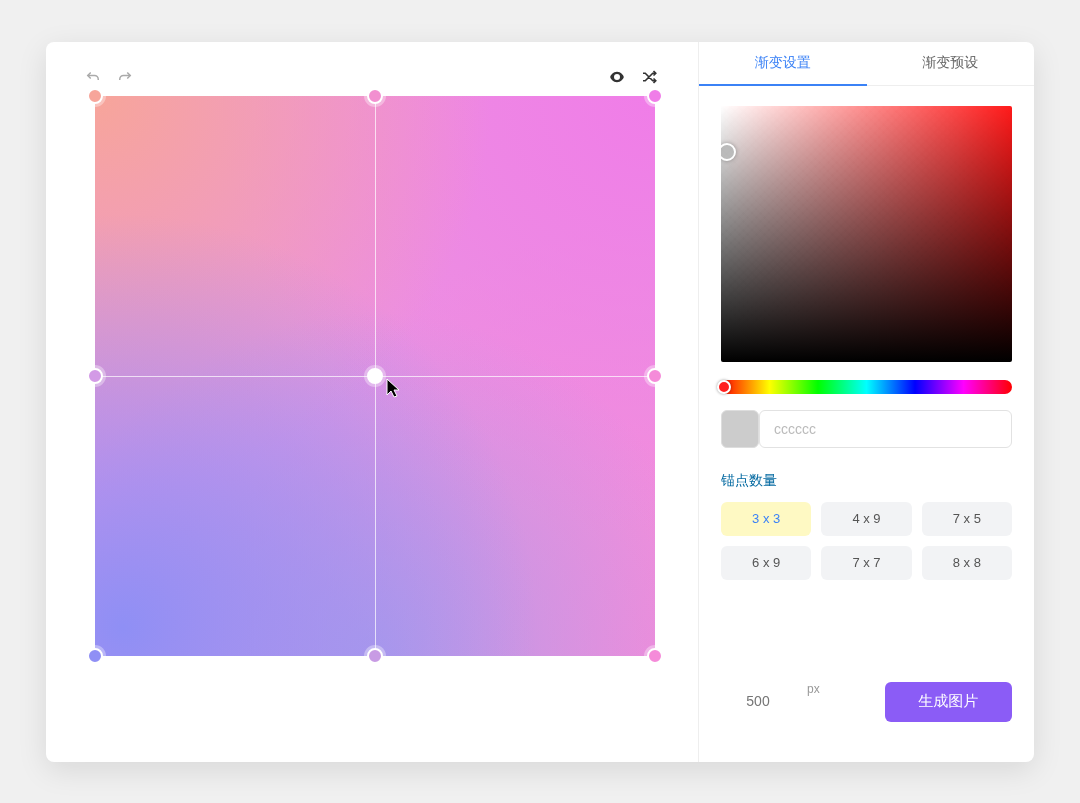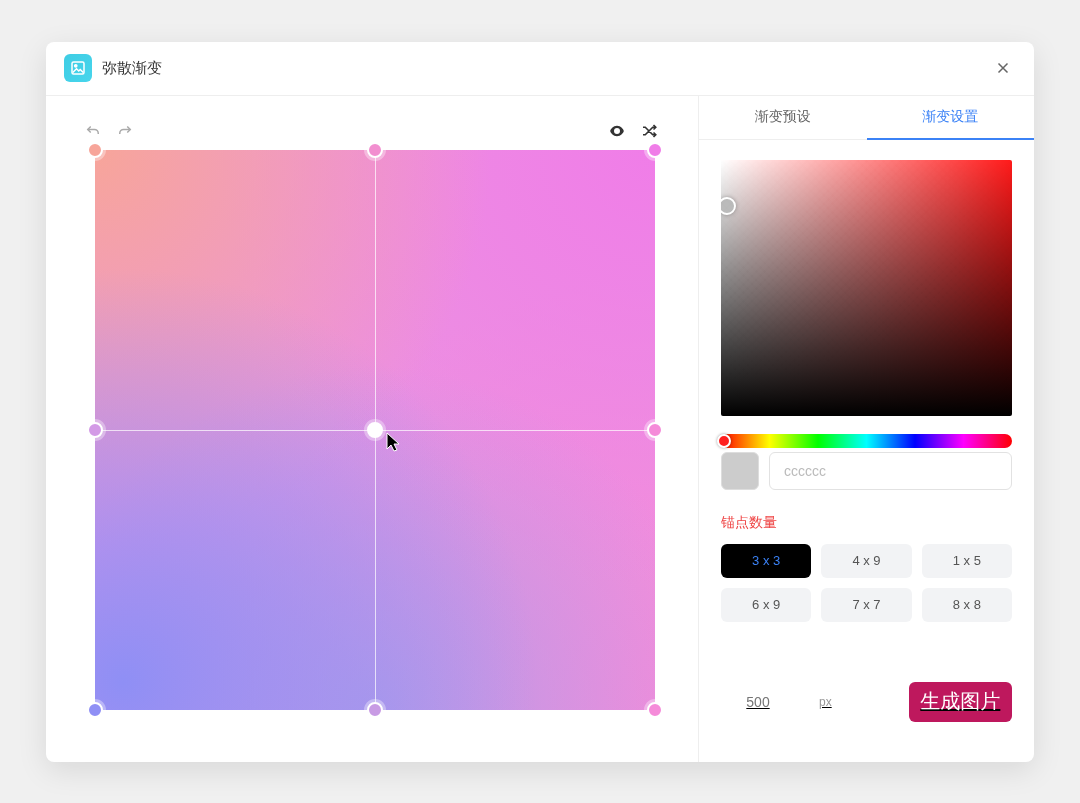--- a/index.html
+++ b/index.html
@@ -91,56 +91,39 @@
       repeating-linear-gradient(45deg, rgba(0,0,0,0.03) 0 2px, transparent 2px 6px),
       repeating-linear-gradient(-45deg, rgba(0,0,0,0.03) 0 2px, transparent 2px 6px);
     mix-blend-mode:overlay; opacity:0.35;
   }
   .sv-handle{position:absolute;width:18px;height:18px;border:2px solid #fff;border-radius:50%;background:#bbb;box-shadow:0 0 4px rgba(0,0,0,0.3);transform:translate(-50%,-50%);cursor:grab;}
 
   .hue-bar{ position:relative; margin-top:18px; height:14px; border-radius:7px;
     background:linear-gradient(to right,#ff0000,#ffff00,#00ff00,#00ffff,#0000ff,#ff00ff,#ff0000);}
   .hue-handle{position:absolute;top:50%;width:14px;height:14px;border-radius:50%;background:#ff2020;border:2px solid #fff;box-shadow:0 0 3px rgba(0,0,0,0.4);transform:translate(-50%,-50%);cursor:grab;}
 
-  .color-row{display:flex;gap:10px;align-items:center;margin-top:4px;}
+  .color-row{display:flex;align-items:center;margin-top:16px;}
   .swatch{width:38px;height:38px;border-radius:6px;border:1px solid #ddd;background:#ccc;}
   .hex-input{flex:1;height:38px;border:1px solid #e2e2e2;border-radius:6px;padding:0 14px;font-size:14px;color:#333;outline:none;}
   .hex-input::placeholder{color:#bbb;}
 
-  .section-label{margin-top:24px;font-size:14px;color:#ef4444;}
+  .section-label{margin-top:24px;font-size:14px;color:#0369a1;}
   .grid-btns{display:grid;grid-template-columns:repeat(3,1fr);gap:10px;margin-top:12px;}
   .grid-btn{height:34px;border-radius:6px;background:#f2f3f5;display:flex;align-items:center;justify-content:center;font-size:13px;color:#555;cursor:pointer;}
-  .grid-btn.active{background:#000000;color:#3b82f6;}
-
-  .footer-row{margin-top:auto;display:flex;gap:24px;align-items:center;padding-top:30px;text-decoration:underline;}
+  .grid-btn.active{background:#fef9c3;color:#3b82f6;}
+
+  .footer-row{margin-top:auto;display:flex;gap:12px;padding-top:30px;}
   .size-input{width:74px;height:38px;border:none;background:transparent;text-align:center;font-size:14px;color:#bbb;}
   .unit{font-size:12px;color:#999;margin-right:8px;}
-  .generate-btn{flex:1;height:40px;border-radius:6px;background:#be185d;color:#fff;font-size:20px;display:flex;align-items:center;justify-content:center;cursor:pointer;margin-left:45px;}
+  .generate-btn{flex:1;height:40px;border-radius:6px;background:#8b5cf6;color:#fff;font-size:15px;display:flex;align-items:center;justify-content:center;cursor:pointer;margin-left:45px;}
 </style>
 </head>
 <body>
 
 <div class="modal">
-  <div class="modal-header">
-    <div class="title-wrap">
-      <div class="app-icon">
-        <svg viewBox="0 0 24 24" fill="none" stroke="currentColor" stroke-width="2">
-          <rect x="4" y="4" width="16" height="16" rx="2"></rect>
-          <circle cx="9" cy="9" r="1.5" fill="currentColor"></circle>
-          <path d="M5 18l5-5 3 3 2-2 4 4"></path>
-        </svg>
-      </div>
-      <div class="title">弥散渐变</div>
-    </div>
-    <div class="close-btn">
-      <svg viewBox="0 0 24 24" fill="none" stroke="currentColor" stroke-width="2">
-          <path d="M6 6l12 12M18 6L6 18"></path>
-        </svg>
-    </div>
-  </div>
 
   <div class="modal-body">
 
     <div class="left">
       <div class="toolbar">
         <div class="toolbar-left">
           <div class="tool-btn">
             <svg viewBox="0 0 24 24" fill="none" stroke="currentColor" stroke-width="2">
                 <path d="M9 14l-4-4 4-4"></path>
                 <path d="M5 10h9a5 5 0 015 5v1"></path>
@@ -182,40 +165,40 @@
         <div class="anchor" style="left:50%;top:100%;background:#c89be4"></div>
         <div class="anchor" style="left:100%;top:100%;background:#f58bd9"></div>
         <svg class="cursor-arrow" style="left:52%;top:50.5%" viewBox="0 0 14 20">
             <path d="M1 1l0 16 4-4 3 6 3-1-3-6 5 0z" fill="#000" stroke="#fff" stroke-width="1"></path>
           </svg>
       </div>
     </div>
 
     <div class="right">
       <div class="tabs">
+        <div class="tab active">渐变设置</div>
         <div class="tab">渐变预设</div>
-        <div class="tab active">渐变设置</div>
       </div>
       <div class="panel">
         <div class="sv-picker">
           <div class="sv-handle" style="left:2%;top:18%;"></div>
         </div>
         <div class="hue-bar">
           <div class="hue-handle" style="left:1%;"></div>
         </div>
         <div class="color-row">
           <div class="swatch"></div>
           <input class="hex-input" placeholder="cccccc" style="">
         </div>
 
         <div class="section-label">锚点数量</div>
         <div class="grid-btns">
           <div class="grid-btn active">3 x 3</div>
           <div class="grid-btn">4 x 9</div>
-          <div class="grid-btn">1 x 5</div>
+          <div class="grid-btn">7 x 5</div>
           <div class="grid-btn">6 x 9</div>
           <div class="grid-btn">7 x 7</div>
           <div class="grid-btn">8 x 8</div>
         </div>
 
         <div class="footer-row">
           <input class="size-input" placeholder="500" style="">
           <span class="unit">px</span>
           <div class="generate-btn">生成图片</div>
         </div>

